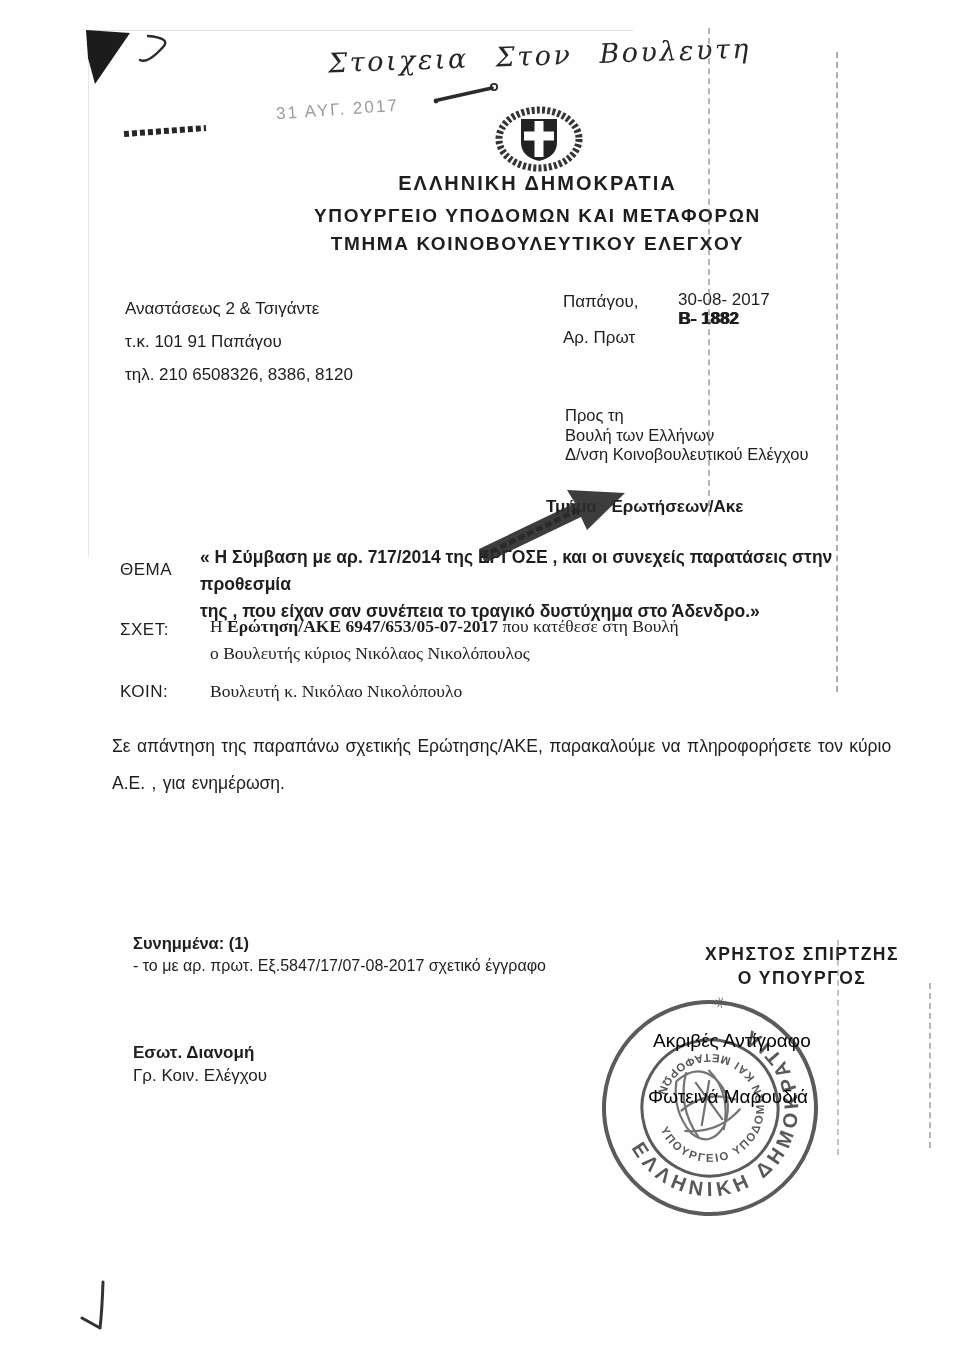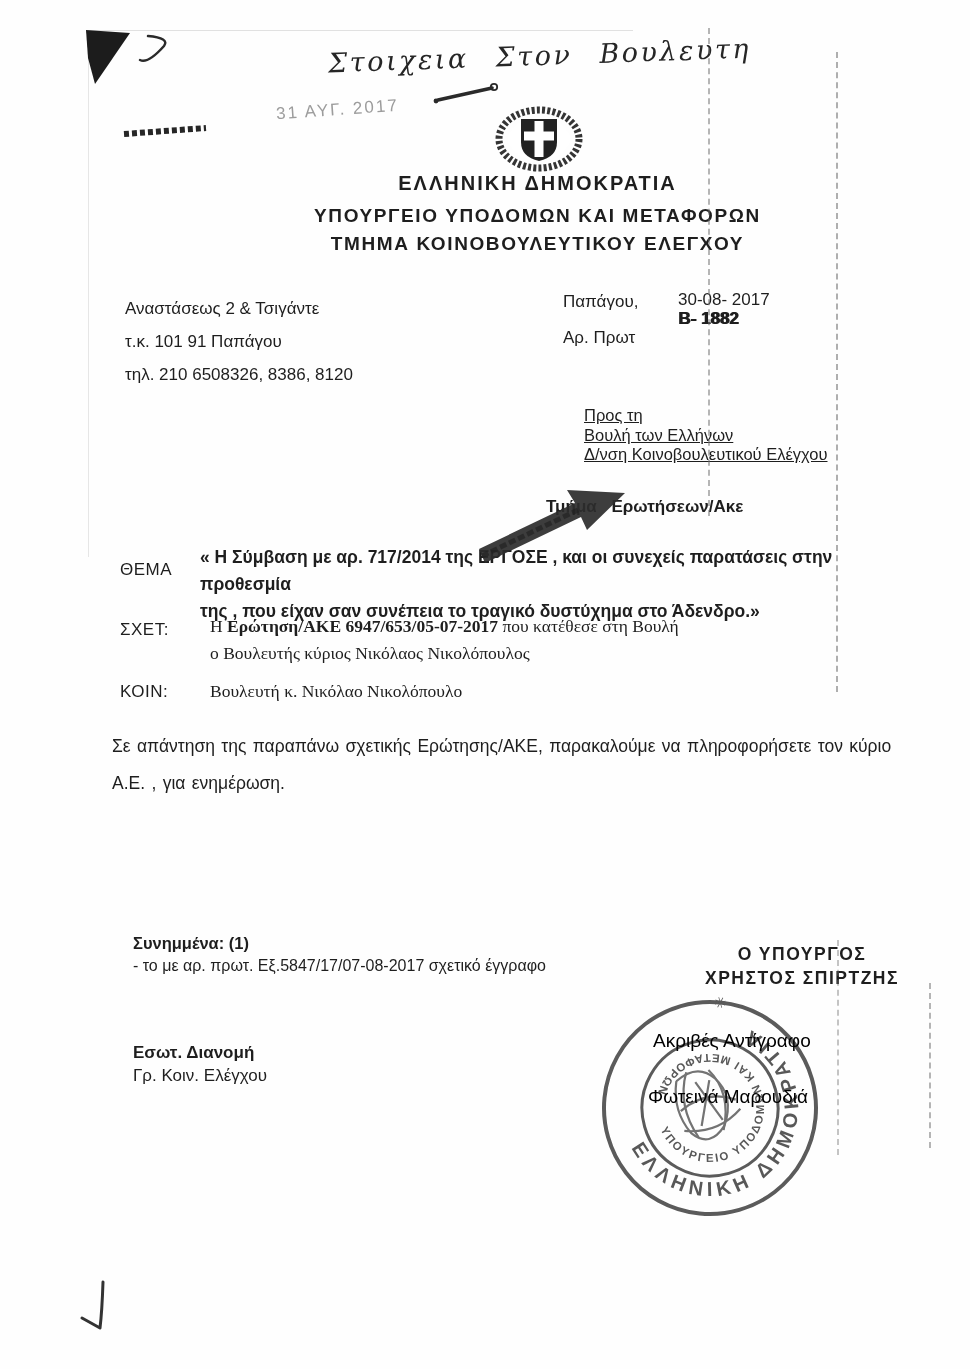--- a/index.html
+++ b/index.html
@@ -89,21 +89,21 @@
     <div>Αναστάσεως 2 &amp; Τσιγάντε</div>
     <div>τ.κ. 101 91 Παπάγου</div>
     <div>τηλ. 210 6508326, 8386, 8120</div>
   </div>
 
   <div class="abs meta print" style="left:563px;top:292px;">Παπάγου,</div>
   <div class="abs meta print" style="left:678px;top:290px;">30-08- 2017</div>
   <div class="abs meta print" style="left:563px;top:312px;margin-top:16px;">Αρ. Πρωτ</div>
   <div class="abs meta dbl print" style="left:678px;top:309px;">Β- 1882</div>
 
-  <div class="abs recip print" style="left:584px;top:406px;text-decoration:underline;">
+  <div class="abs recip print" style="left:565px;top:406px;">
     <div>Προς τη</div>
     <div>Βουλή των Ελλήνων</div>
     <div>Δ/νση Κοινοβουλευτικού Ελέγχου</div>
   </div>
 
   <div class="abs dept print" style="left:546px;top:497px;">Τμήμα Ερωτήσεων/Ακε</div>
   <svg class="abs" style="left:478px;top:470px;z-index:4;" width="165" height="105" viewBox="0 0 165 105">
     <polygon points="1,79 97,33 89,20 147,23 109,60 103,47 7,93" fill="#2d2d2d" opacity=".92"></polygon>
     <path d="M4,86 L100,40" stroke="#1f1f1f" stroke-width="5" stroke-dasharray="7 3" opacity=".6"></path>
   </svg>
@@ -127,22 +127,22 @@
     <div>Σε απάντηση της παραπάνω σχετικής Ερώτησης/ΑΚΕ, παρακαλούμε να πληροφορήσετε  τον κύριο</div>
     <div>Α.Ε. , για ενημέρωση.</div>
   </div>
 
   <div class="abs print" style="left:133px;top:934px;">
     <div class="attach1">Συνημμένα: (1)</div>
     <div class="attach2">- το με αρ. πρωτ. Εξ.5847/17/07-08-2017 σχετικό έγγραφο</div>
   </div>
 
   <div class="abs sig print" style="left:672px;top:942px;">
+    <div>ΧΡΗΣΤΟΣ ΣΠΙΡΤΖΗΣ</div>
     <div>Ο   ΥΠΟΥΡΓΟΣ</div>
-    <div>ΧΡΗΣΤΟΣ ΣΠΙΡΤΖΗΣ</div>
   </div>
 
   <svg class="abs" style="left:585px;top:983px;transform:rotate(-16deg);opacity:.8;" width="250" height="250" viewBox="0 0 250 250">
     <defs>
       <path id="sealOuterPath" d="M 37,125 A 88,88 0 1 0 213,125 A 88,88 0 1 0 37,125"></path>
       <path id="sealInnerPath" d="M 71,125 A 54,54 0 1 0 179,125 A 54,54 0 1 0 71,125"></path>
     </defs>
     <circle cx="125" cy="125" r="106" fill="none" stroke="#333333" stroke-width="4"></circle>
     <circle cx="125" cy="125" r="68" fill="none" stroke="#333333" stroke-width="3"></circle>
     <text font-size="20" letter-spacing="5" fill="#2f2f2f" font-family="Liberation Sans, sans-serif" font-weight="bold">

